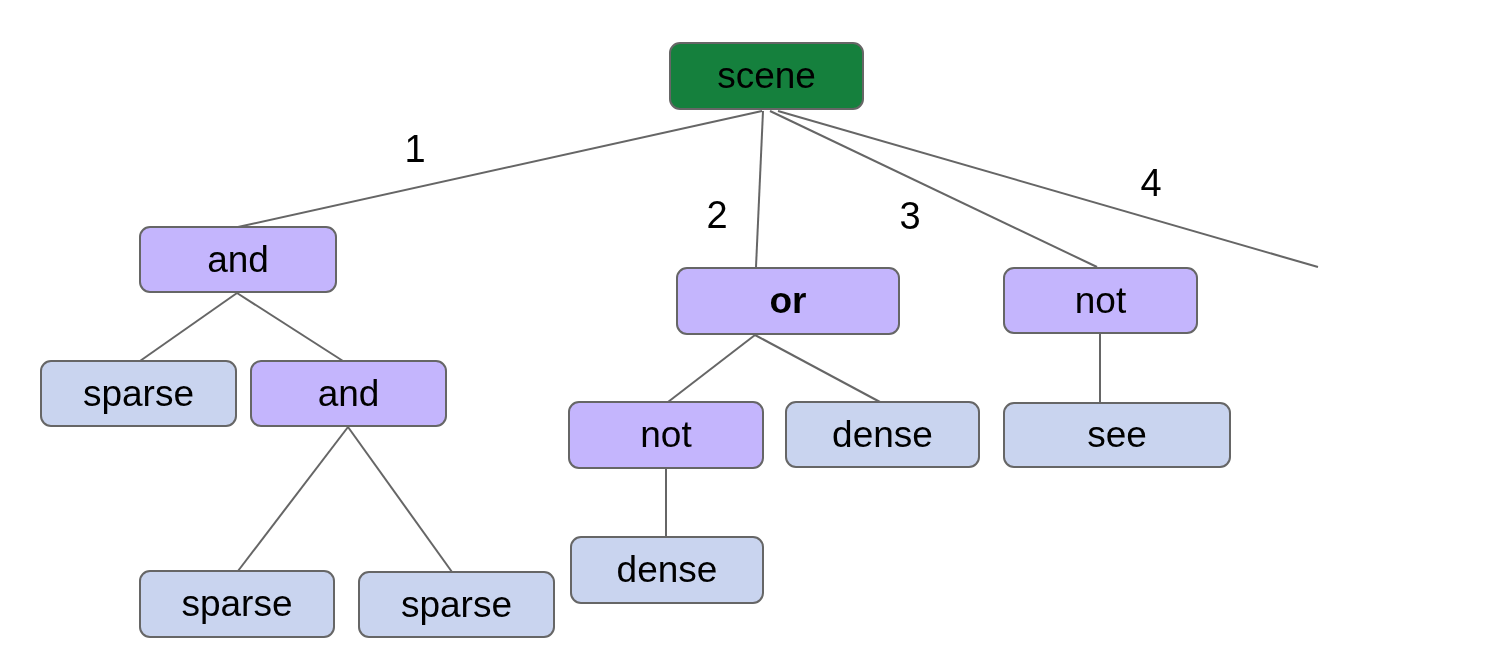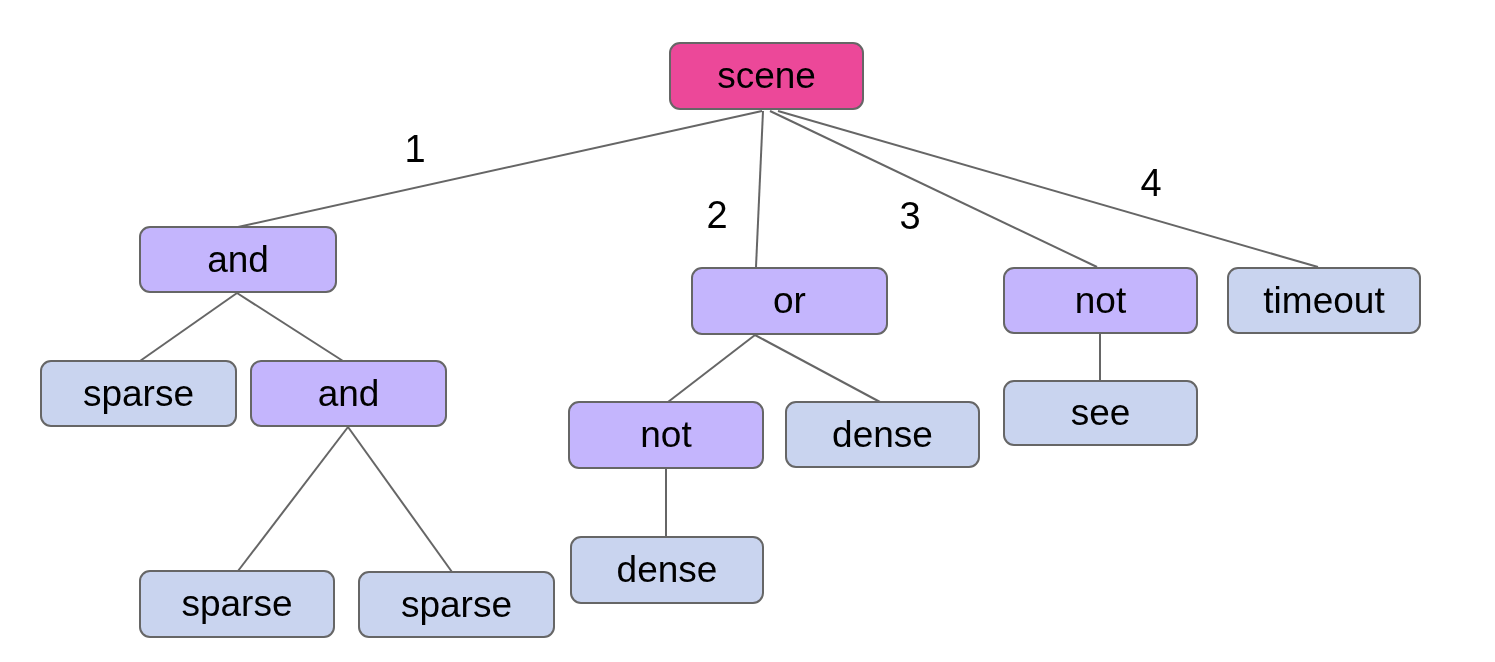--- a/index.html
+++ b/index.html
@@ -31,21 +31,21 @@
     box-sizing: border-box;
     border: 2px solid #666666;
     border-radius: 11px;
     display: flex;
     align-items: center;
     justify-content: center;
     font-size: 37px;
     color: #000000;
     white-space: nowrap;
   }
-  .node.root     { background: #ec4899; }
+  .node.root     { background: #15803d; }
   .node.operator { background: #c4b5fd; }
   .node.leaf     { background: #c9d4ef; }
   .edge-label {
     position: absolute;
     transform: translate(-50%, -50%);
     font-size: 38px;
     color: #000000;
     line-height: 1;
   }
 </style>
@@ -70,27 +70,26 @@
   </svg>
 
   <div class="edge-label" style="left:415px;  top:149px;">1</div>
   <div class="edge-label" style="left:717px;  top:215px;">2</div>
   <div class="edge-label" style="left:910px;  top:216px;">3</div>
   <div class="edge-label" style="left:1151px; top:183px;">4</div>
 
   <div class="node root" style="left:669px;  top:42px;  width:195px; height:68px;">scene</div>
 
   <div class="node operator" style="left:139px;  top:226px; width:198px; height:67px;">and</div>
-  <div class="node operator" style="left:691px;  top:267px; width:197px; height:68px;">or</div>
+  <div class="node operator" style="left:676px;  top:267px; width:224px; height:68px;font-weight:bold;">or</div>
   <div class="node operator" style="left:1003px; top:267px; width:195px; height:67px;">not</div>
-  <div class="node leaf" style="left:1227px; top:267px; width:194px; height:67px;">timeout</div>
 
   <div class="node leaf" style="left:40px;   top:360px; width:197px; height:67px;">sparse</div>
   <div class="node operator" style="left:250px;  top:360px; width:197px; height:67px;">and</div>
   <div class="node operator" style="left:568px;  top:401px; width:196px; height:68px;">not</div>
   <div class="node leaf" style="left:785px;  top:401px; width:195px; height:67px;">dense</div>
-  <div class="node leaf" style="left:1003px; top:380px; width:195px; height:66px;">see</div>
+  <div class="node leaf" style="left:1003px; top:402px; width:228px; height:66px;">see</div>
 
   <div class="node leaf" style="left:570px;  top:536px; width:194px; height:68px;">dense</div>
   <div class="node leaf" style="left:139px;  top:570px; width:196px; height:68px;">sparse</div>
   <div class="node leaf" style="left:358px;  top:571px; width:197px; height:67px;">sparse</div>
 
 </div>
 
 </body></html>

